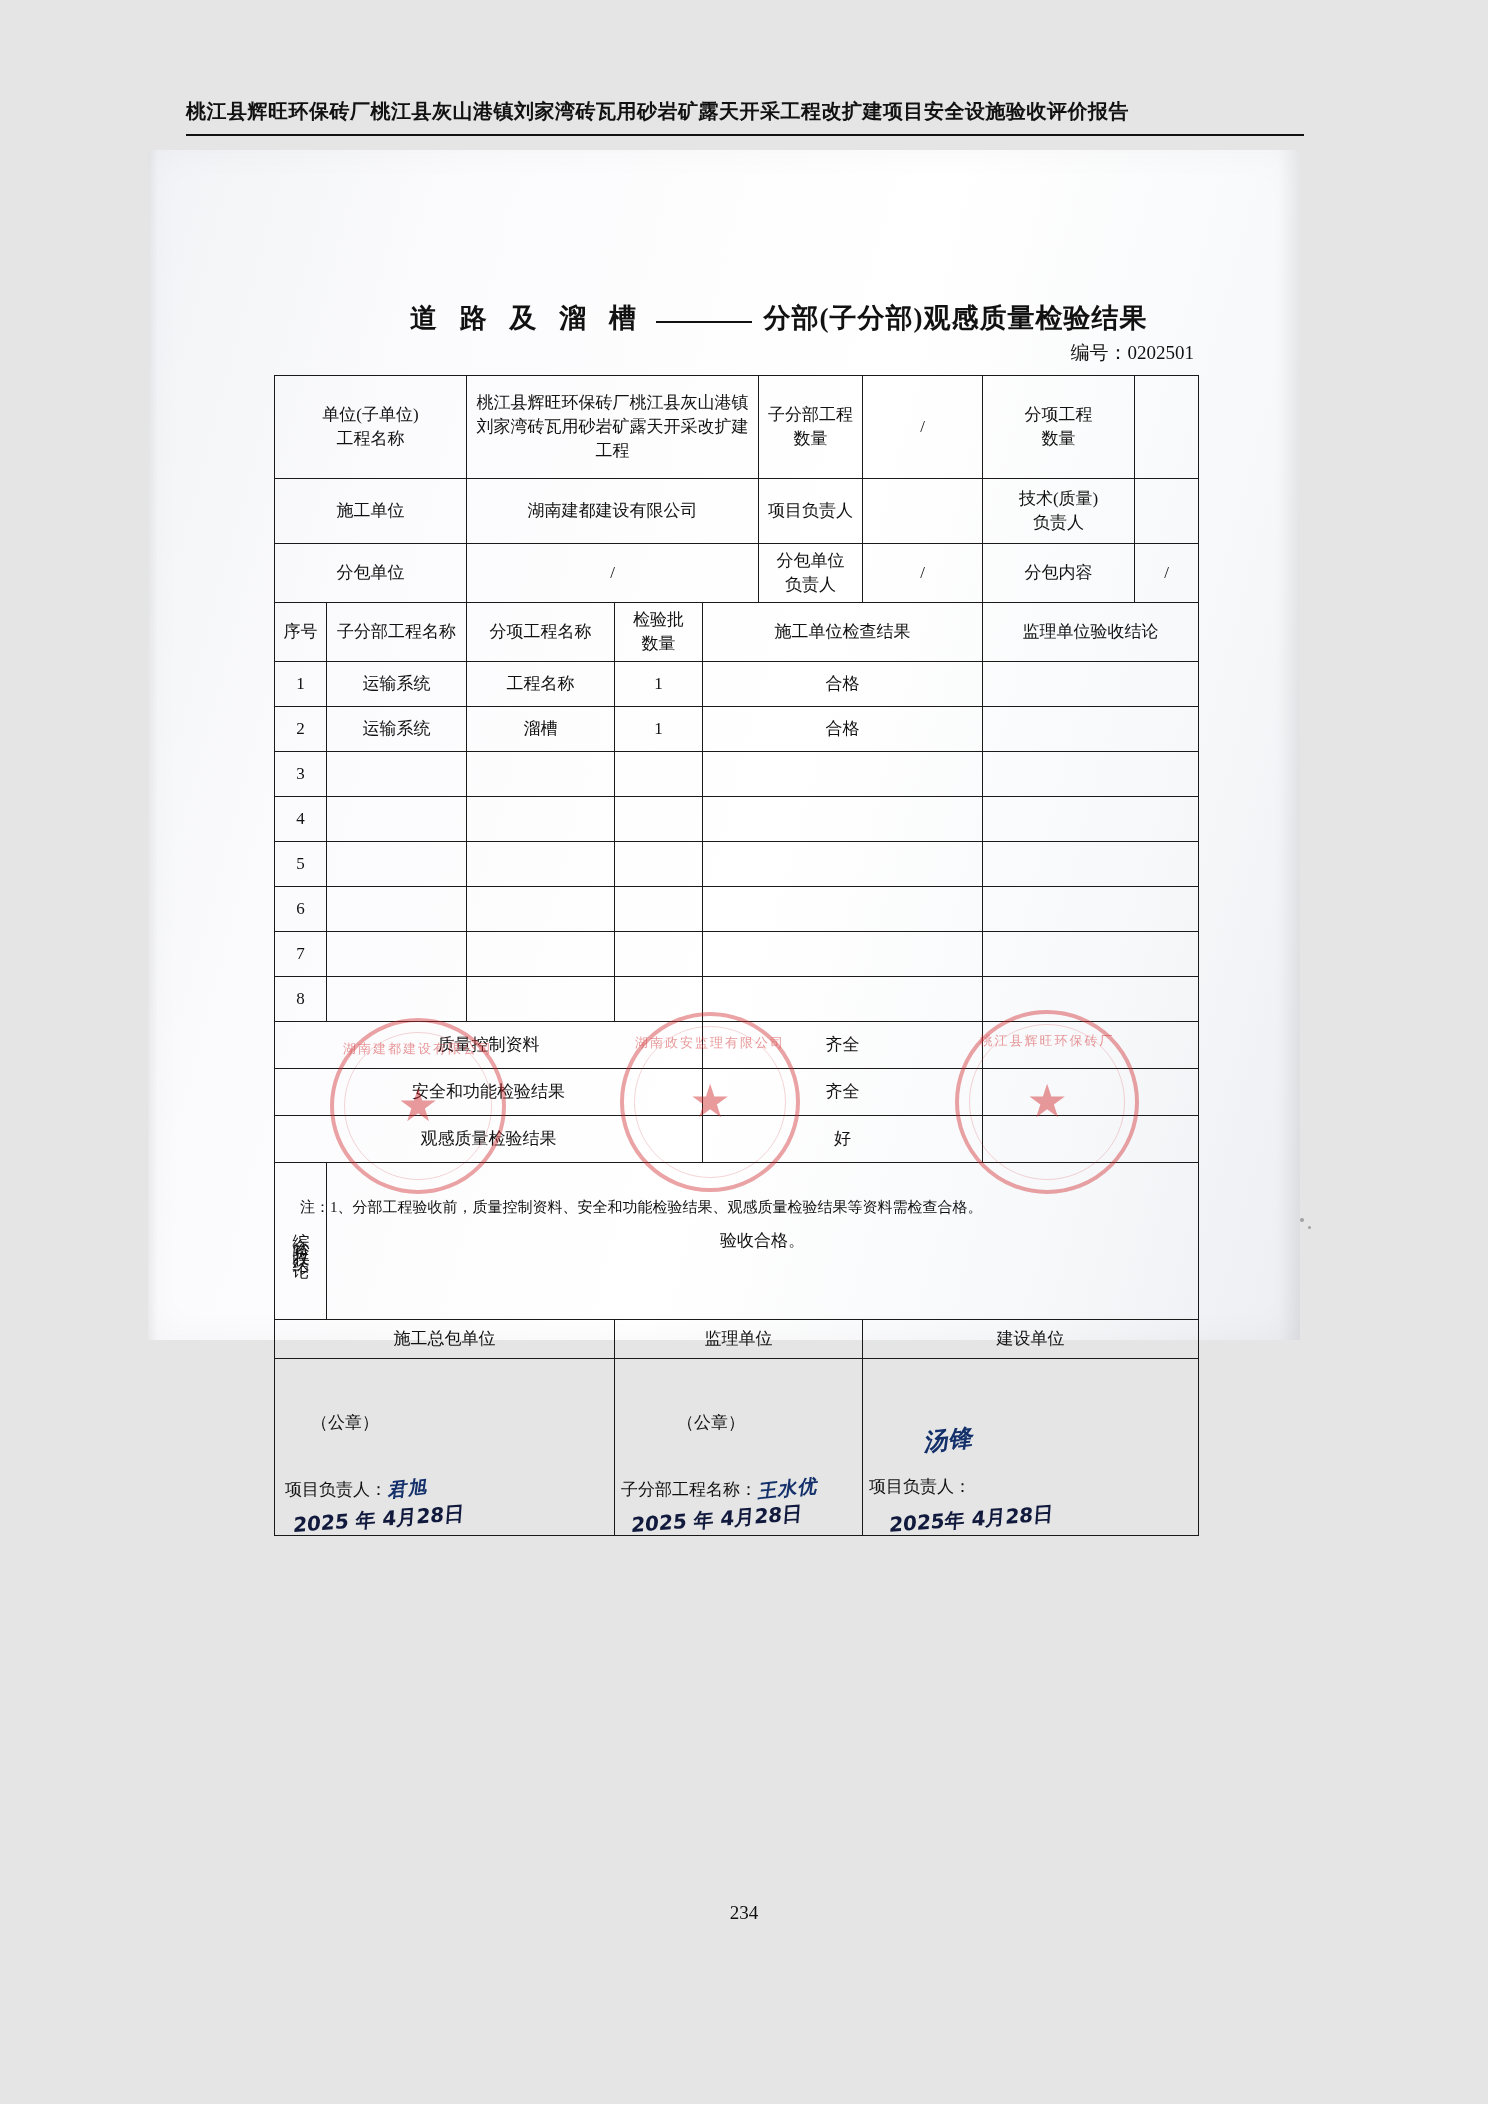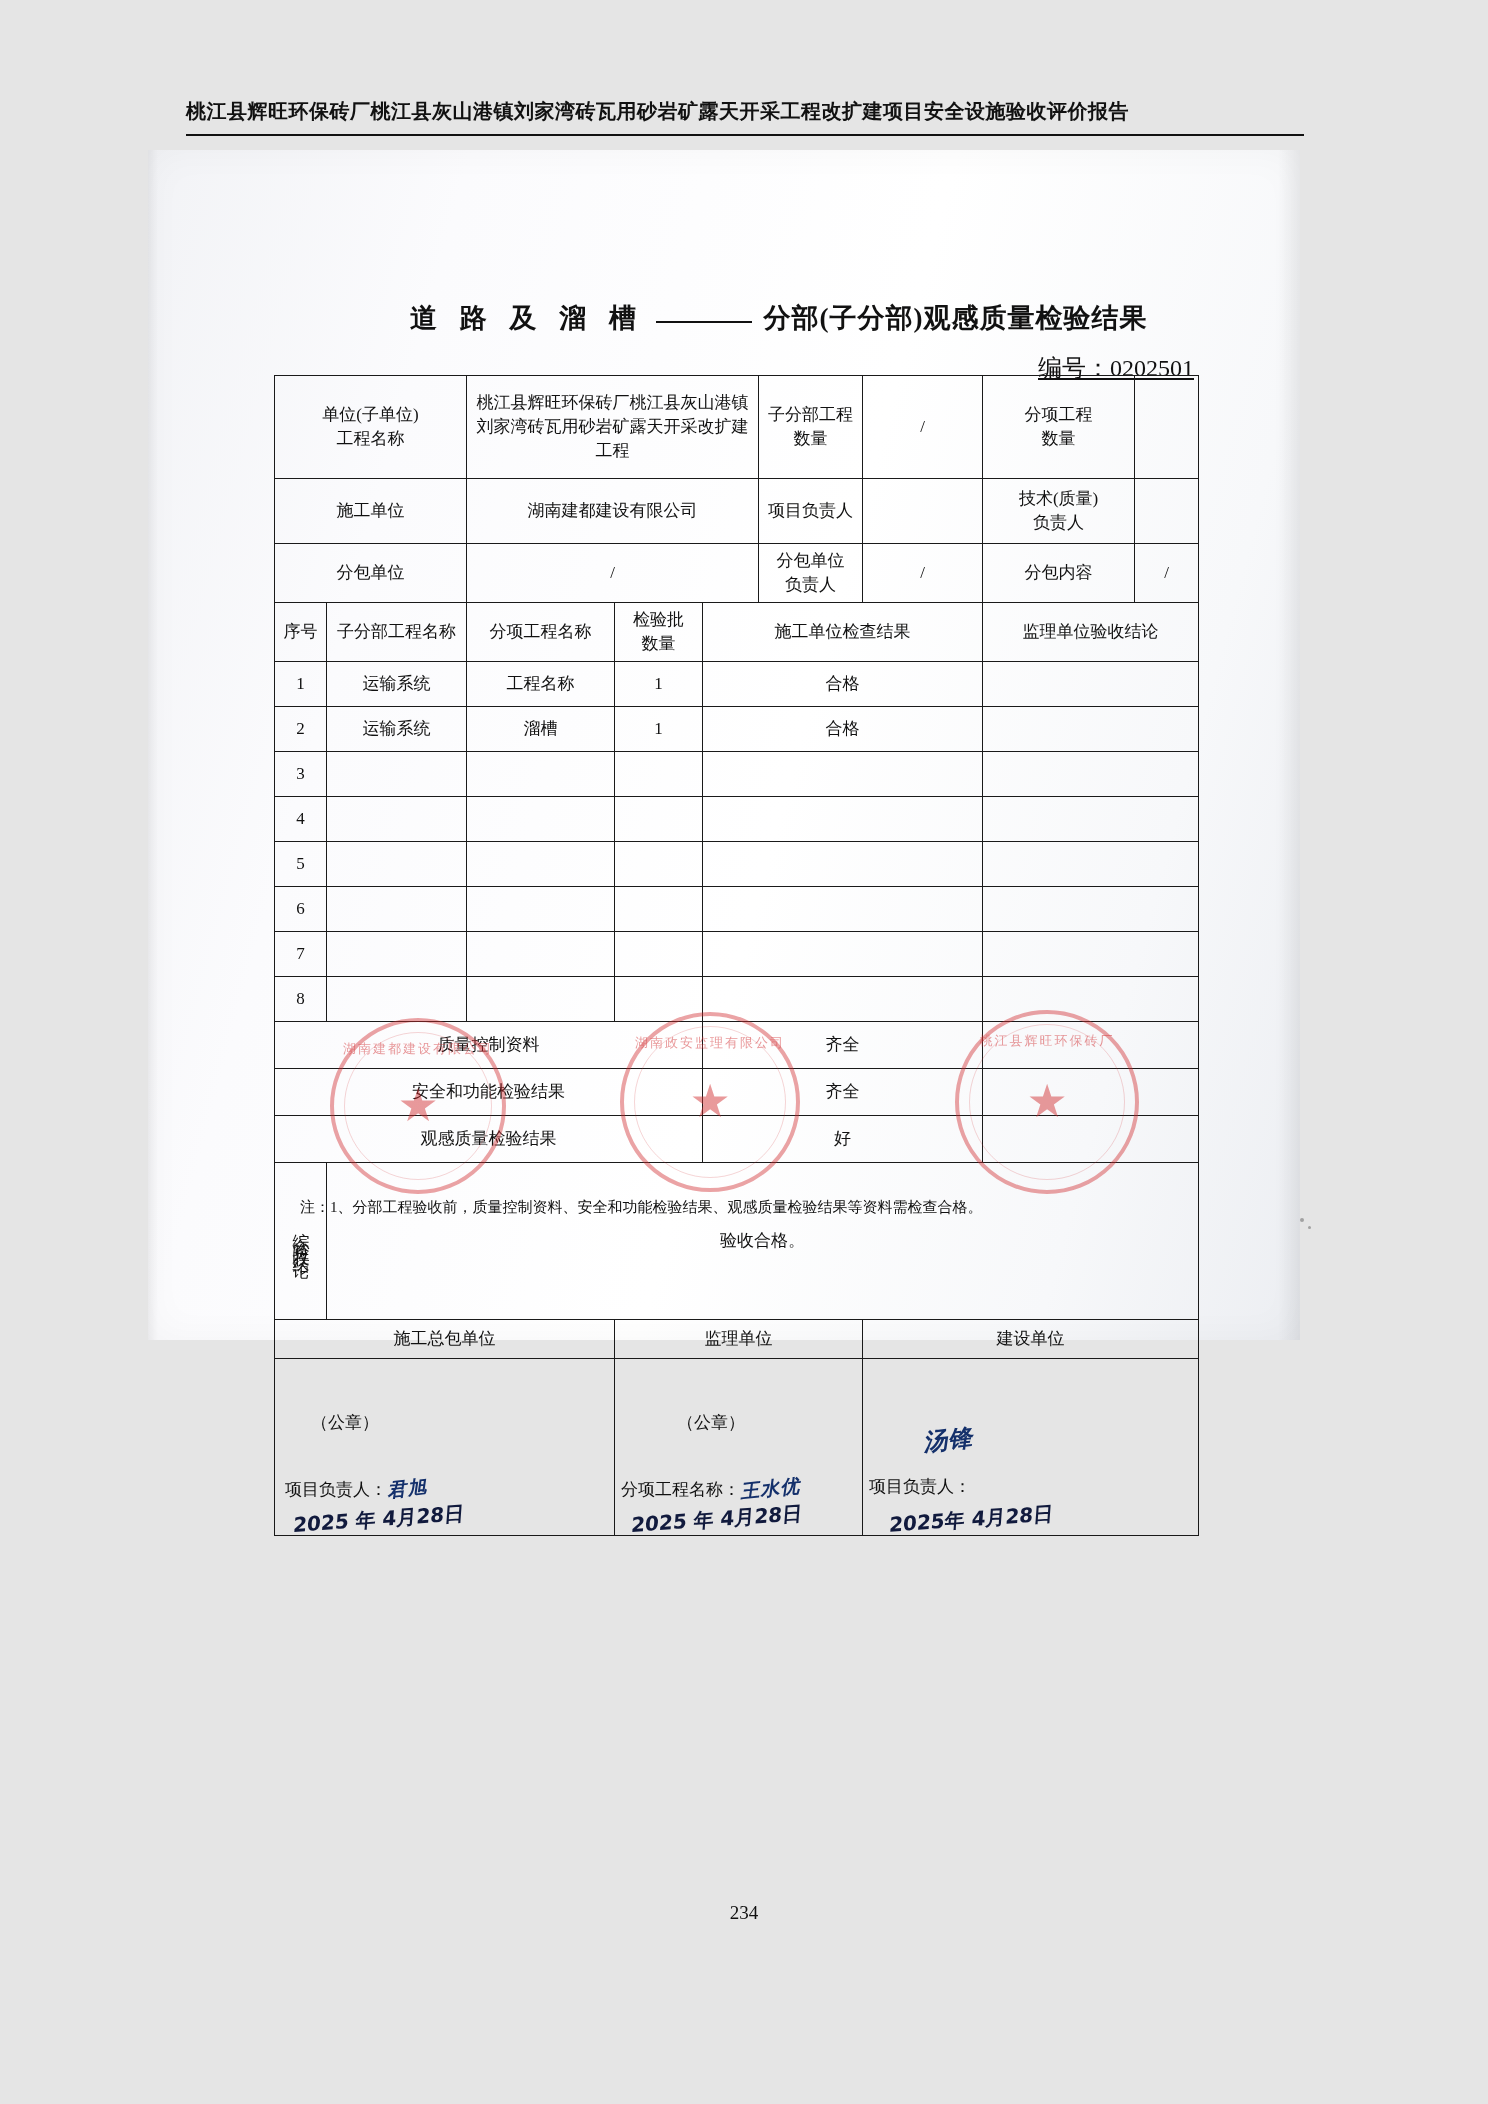--- a/index.html
+++ b/index.html
@@ -76,24 +76,23 @@
     display: inline-block;
     width: 96px;
     border-bottom: 2px solid #111;
     margin: 0 4px;
     vertical-align: 4px;
   }
   .form-title .t-left { letter-spacing: 8px; margin-top: 8px; }
   .code-line {
     position: absolute;
     right: 294px;
-    top: 352px;
-    font-size: 24px;
+    top: 340px;
+    font-size: 19px;
     white-space: nowrap;
-    text-decoration: underline;
   }
   
   table.main {
     position: absolute;
     left: 274px;
     top: 375px;
     width: 924px;
     border-collapse: collapse;
     table-layout: fixed;
   }
@@ -380,21 +379,21 @@
         <div style="position:absolute; left:10px; top:116px; text-align:left" class="sig-label">
           <span>项目负责人：</span><span class="hand">君旭</span>
         </div>
         <div style="position:absolute; left:18px; top:146px; text-align:left">
           <span class="hand2">2025 年 4月28日</span>
         </div>
       </td>
       <td colspan="3" style="position:relative; vertical-align:bottom">
         <div style="position:absolute; left:62px; top:52px" class="sig-label">（公章）</div>
         <div style="position:absolute; left:6px; top:116px; text-align:left" class="sig-label">
-          <span>分项工程名称：</span><span class="hand">王水优</span>
+          <span>子分部工程名称：</span><span class="hand">王水优</span>
         </div>
         <div style="position:absolute; left:16px; top:146px; text-align:left">
           <span class="hand2">2025 年 4月28日</span>
         </div>
       </td>
       <td colspan="3" style="position:relative; vertical-align:bottom">
         <div style="position:absolute; left:6px; top:116px; text-align:left" class="sig-label">
           <span>项目负责人：</span>
         </div>
         <div style="position:absolute; left:60px; top:64px">

